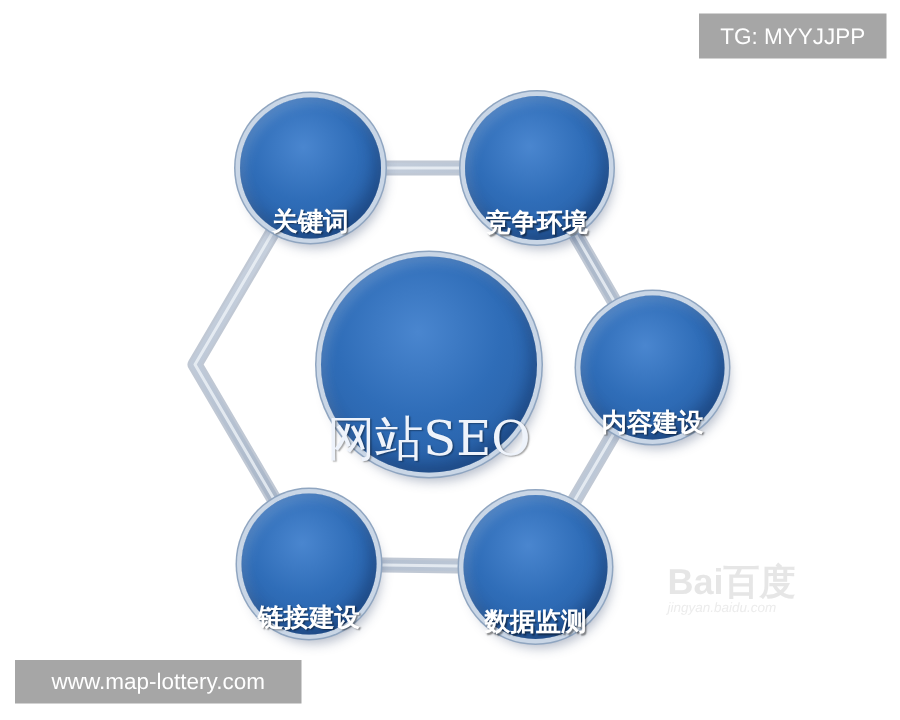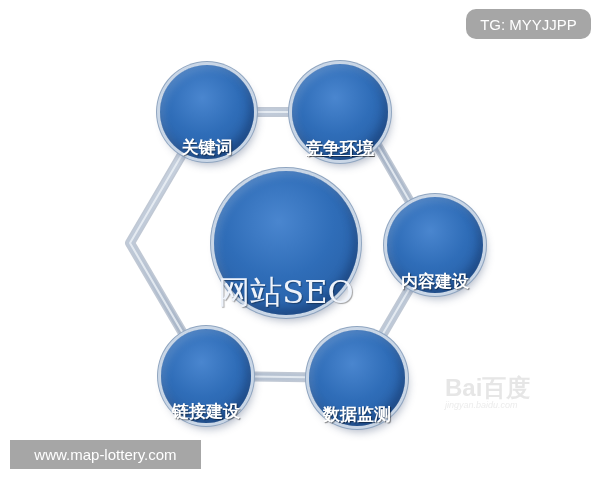--- a/index.html
+++ b/index.html
@@ -33,21 +33,20 @@
     color: #eef3fb;
   }
   .watermark-tl {
     position: absolute; left: 466px; top: 9px;
     width: 125px; height: 30px;
     background: #a6a6a6;
     color: #ffffff;
     display: flex; align-items: center; justify-content: center;
     font-family: "Liberation Sans", sans-serif;
     font-size: 15px;
-    border-radius: 10px;
   }
   .watermark-bl {
     position: absolute; left: 10px; top: 440px;
     width: 191px; height: 29px;
     background: #a6a6a6;
     color: #ffffff;
     display: flex; align-items: center; justify-content: center;
     font-family: "Liberation Sans", sans-serif;
     font-size: 15px;
   }
@@ -83,21 +82,21 @@
   </svg>
 
   <div class="node center" style="left:214px; top:171px; width:144px; height:144px;">
     <span class="label">网站SEO</span>
   </div>
 
   <div class="node" style="left:160px; top:65px; width:94px; height:94px;">
     <span class="label">关键词</span>
   </div>
 
-  <div class="node" style="left:292px; top:64px; width:96px; height:96px;text-decoration:underline;">
+  <div class="node" style="left:310px; top:64px; width:96px; height:96px;">
     <span class="label">竞争环境</span>
   </div>
 
 
   <div class="node" style="left:387px; top:197px; width:96px; height:96px;">
     <span class="label">内容建设</span>
   </div>
 
   <div class="node" style="left:161px; top:329px; width:90px; height:94px;">
     <span class="label">链接建设</span>

